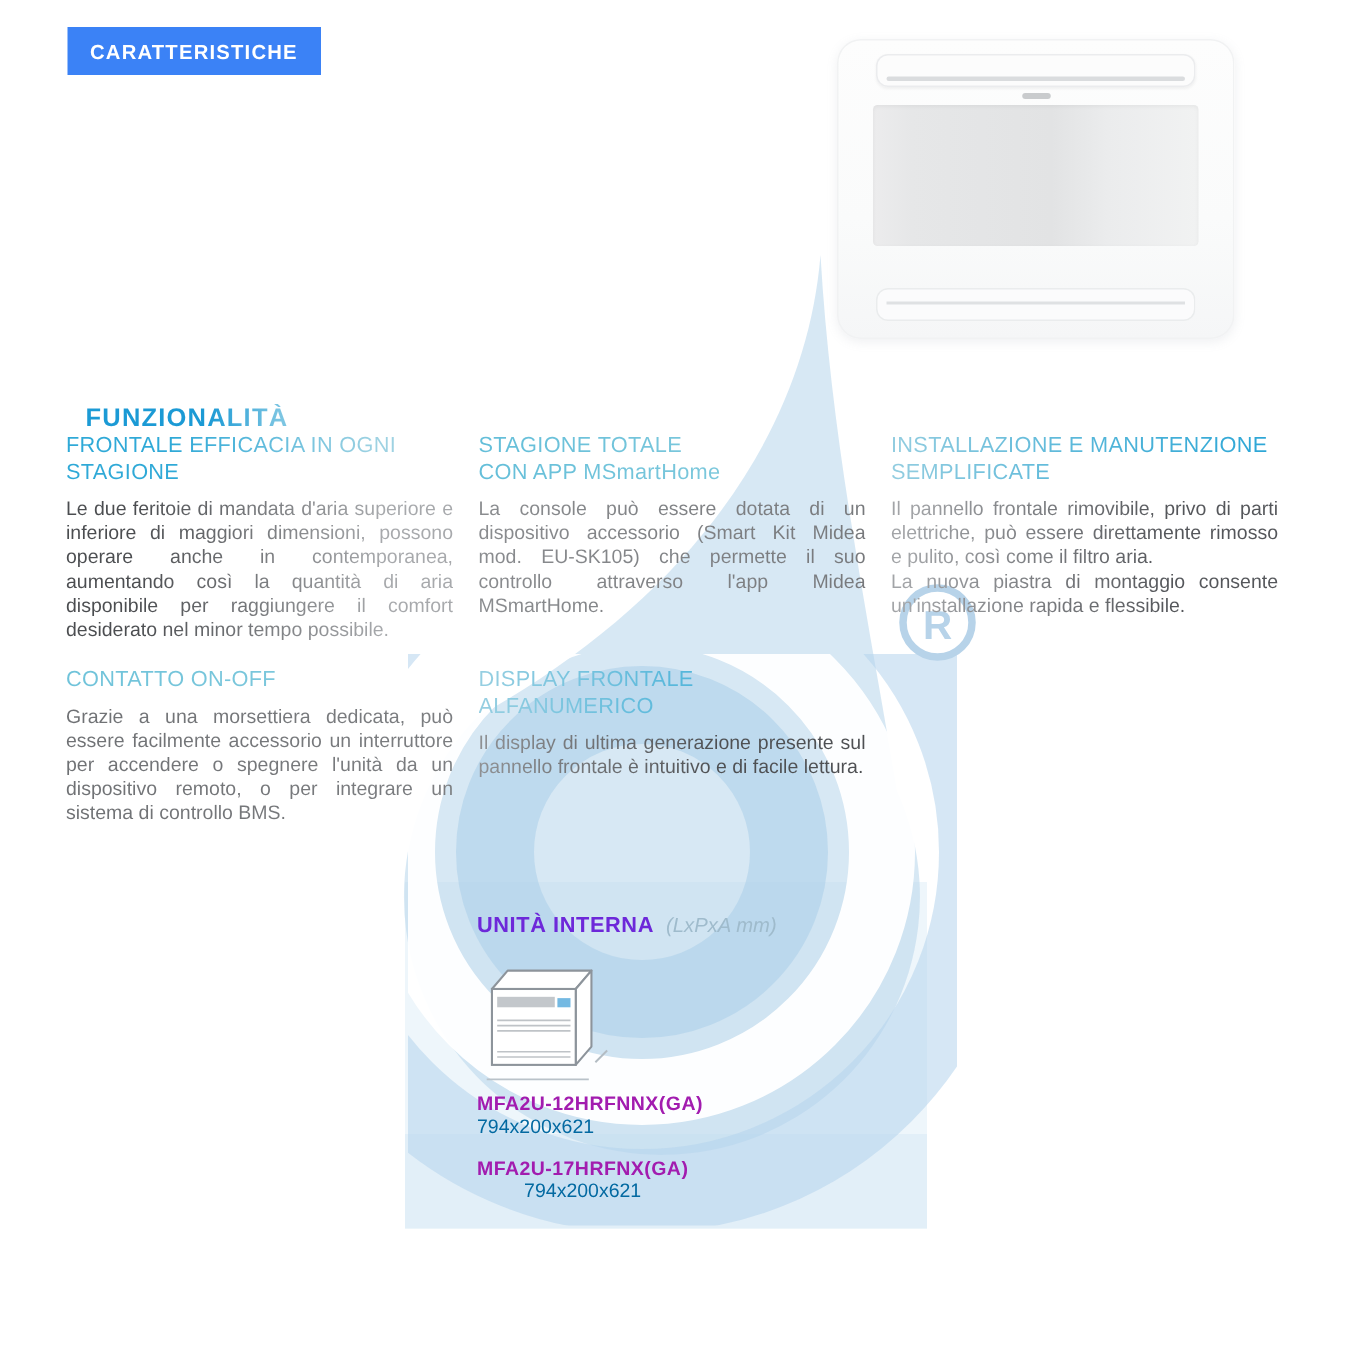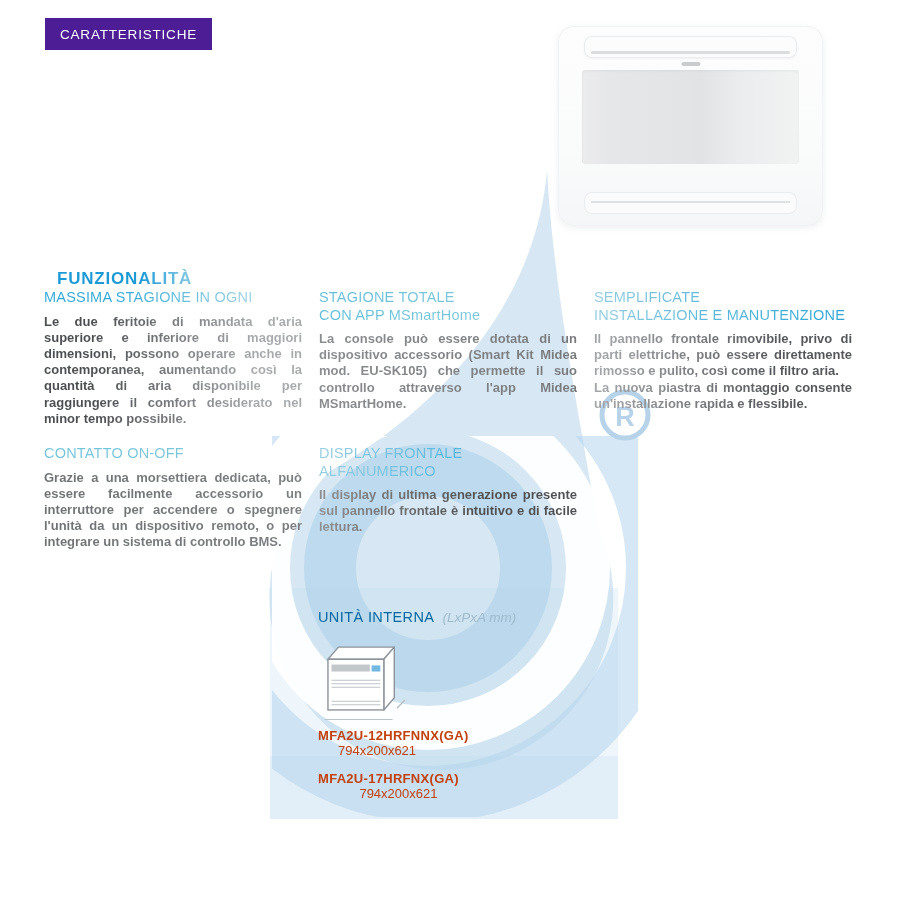--- a/index.html
+++ b/index.html
@@ -11,22 +11,22 @@
   .stage{position:absolute;inset:0;width:900px;height:900px;}
 
   
   .panel-bg{position:absolute;left:270px;top:588px;width:348px;height:231px;background:#eef6fb;z-index:0;}
   .panel-bg .stripe{position:absolute;left:0;top:168px;width:100%;height:63px;background:#e2eff8;}
   svg.watermark{position:absolute;left:0;top:0;z-index:1;pointer-events:none;}
   .layer-content{position:absolute;inset:0;z-index:2;}
 
   
   .badge{
-    position:absolute;left:45px;top:18px;background:#4c1d95;color:#ffffff;
-    font-size:13.5px;font-weight:normal;letter-spacing:.8px;padding:9px 15px 8px;
+    position:absolute;left:45px;top:18px;background:#3b82f6;color:#ffffff;
+    font-size:13.5px;font-weight:bold;letter-spacing:.8px;padding:9px 15px 8px;
   }
 
   
   ul.features-list{
     position:absolute;left:58px;top:64px;margin:0;padding:0;list-style:none;width:300px;
     color:#55575a;font-size:13px;
   }
   ul.features-list li{position:relative;padding-left:15px;line-height:18.2px;}
   ul.features-list li::before{content:"•";position:absolute;left:1px;top:0;font-size:12px;}
 
@@ -58,21 +58,21 @@
   h2.fn-main-title{
     position:absolute;left:44px;top:256px;margin:13px;
     font-size:17px;font-weight:bold;letter-spacing:.8px;color:#1b9ad5;
   }
   .fn-grid{
     position:absolute;left:44px;top:289px;width:808px;
     display:grid;grid-template-columns:repeat(3,258px);grid-template-rows:156px auto;column-gap:17px;
   }
   .fn h3{margin:0 0 7px;font-size:14.5px;font-weight:400;line-height:17.5px;letter-spacing:.2px;color:#56b8da;}
   .fn h3 span{display:block;}
-  .fn p{margin:0;font-size:13px;line-height:16.2px;text-align:justify;color:#7c7e81;font-weight:bold;}
+  .fn p{margin:0;font-size:13px;line-height:16.2px;text-align:justify;color:#7c7e81;}
   .fn p:empty{display:none;}
 
   
   @supports ((-webkit-background-clip: text) or (background-clip: text)){
     .grad{-webkit-background-clip:text;background-clip:text;color:transparent !important;}
     .h2g{background-image:linear-gradient(90deg,#1b9ad5 0%,#1b9ad5 60%,#7cc5e2 96%);}
     ul.features-list{-webkit-background-clip:text;background-clip:text;color:transparent;
       background-image:radial-gradient(330px 240px at 102% 128%,#b2b4b7 0%,#9b9da0 40%,#4a4c4f 75%);}
     .t0{background-image:linear-gradient(90deg,#2fa9d7 0%,#2fa9d7 28%,#9ed2e2 80%);}
     .t1{background-image:linear-gradient(90deg,#63bed9 0%,#8ccede 100%);}
@@ -84,26 +84,26 @@
     .p1{background-image:linear-gradient(90deg,#8a8c8f 0%,#77797c 100%);}
     .p2{background-image:linear-gradient(90deg,#a2a4a7 5%,#54565a 72%);}
     .p3{background-image:linear-gradient(90deg,#47494c 15%,#a2a4a7 85%);}
     .p4{background-image:linear-gradient(90deg,#6f7174 0%,#7c7e81 100%);}
     .p5{background-image:linear-gradient(90deg,#8f9194 0%,#4e5053 62%);}
   }
 
   
   .unit-panel{position:absolute;left:270px;top:588px;width:348px;height:231px;}
   .unit-title{position:absolute;left:48px;top:21px;font-size:14.5px;}
-  .unit-title .t{font-weight:normal;color:#0369a1;letter-spacing:.4px;}
+  .unit-title .t{font-weight:bold;color:#6d28d9;letter-spacing:.4px;}
   .unit-title .s{color:#9fbbcc;font-size:13.5px;margin-left:4px;font-style:italic;}
   .unit-icon{position:absolute;left:44px;top:52px;}
   .unit-row{position:absolute;left:48px;}
-  .unit-row .model{font-size:13px;font-weight:bold;color:#c2410c;letter-spacing:.3px;line-height:15px;}
-  .unit-row .dims{font-size:13px;color:#c2410c;line-height:16px;margin-left:20px;}
+  .unit-row .model{font-size:13px;font-weight:bold;color:#a21caf;letter-spacing:.3px;line-height:15px;}
+  .unit-row .dims{font-size:13px;color:#0369a1;line-height:16px;}
   .unit-row.r0{top:140px;}
   .unit-row.r1{top:183px;text-align:center;}
 </style>
 </head>
 <body>
 
 <div class="stage">
 
   <div class="panel-bg">
     <div class="stripe"></div>
@@ -147,38 +147,39 @@
       <div class="recess"></div>
       <div class="vent-bottom"></div>
     </div>
 
     <h2 class="fn-main-title grad h2g">FUNZIONALITÀ</h2>
 
     <div class="fn-grid">
 
       <section class="fn">
         <h3 class="grad t0">
-          <span>MASSIMA STAGIONE IN OGNI</span>
+          <span>FRONTALE EFFICACIA IN OGNI</span>
+          <span>STAGIONE</span>
         </h3>
         <p class="grad p0">Le due feritoie di mandata d'aria superiore e inferiore di maggiori dimensioni, possono operare anche in contemporanea, aumentando così la quantità di aria disponibile per raggiungere il comfort desiderato nel minor tempo possibile.</p>
 
       </section>
 
       <section class="fn">
         <h3 class="grad t1">
           <span>STAGIONE TOTALE</span>
           <span>CON APP MSmartHome</span>
         </h3>
         <p class="grad p1">La console può essere dotata di un dispositivo accessorio (Smart Kit Midea mod. EU-SK105) che permette il suo controllo attraverso l'app Midea MSmartHome.</p>
       </section>
 
       <section class="fn">
         <h3 class="grad t2">
+          <span>INSTALLAZIONE E MANUTENZIONE</span>
           <span>SEMPLIFICATE</span>
-          <span>INSTALLAZIONE E MANUTENZIONE</span>
         </h3>
         <p class="grad p2">Il pannello frontale rimovibile, privo di parti elettriche, può essere direttamente rimosso e pulito, così come il filtro aria.</p>
         <p class="grad p2">La nuova piastra di montaggio consente un'installazione rapida e flessibile.</p>
       </section>
 
 
       <section class="fn">
         <h3 class="grad t4">
           <span>CONTATTO ON-OFF</span>
           <span></span>

